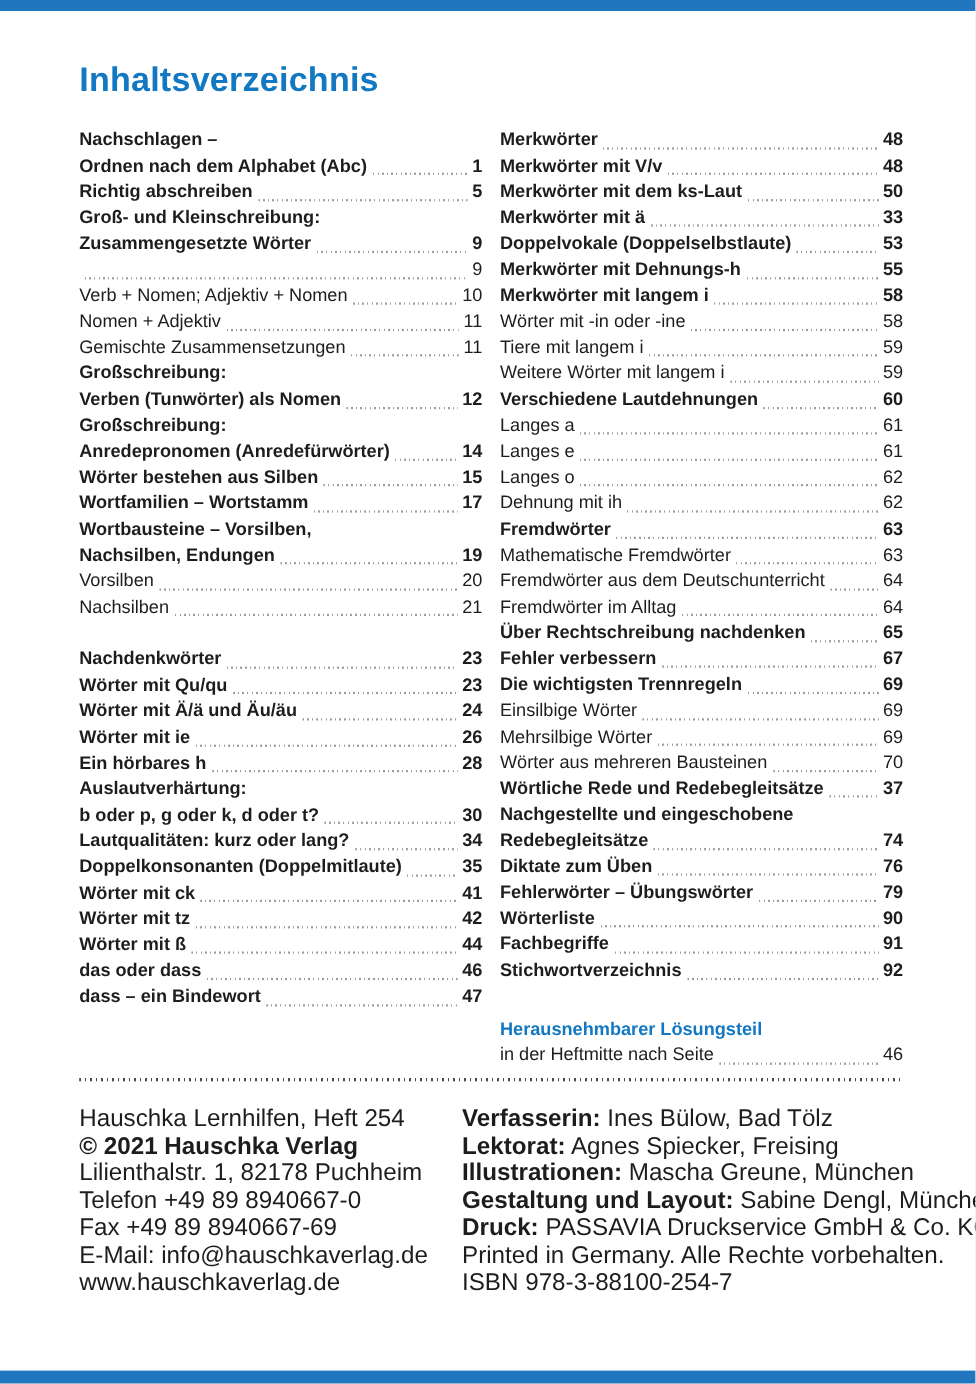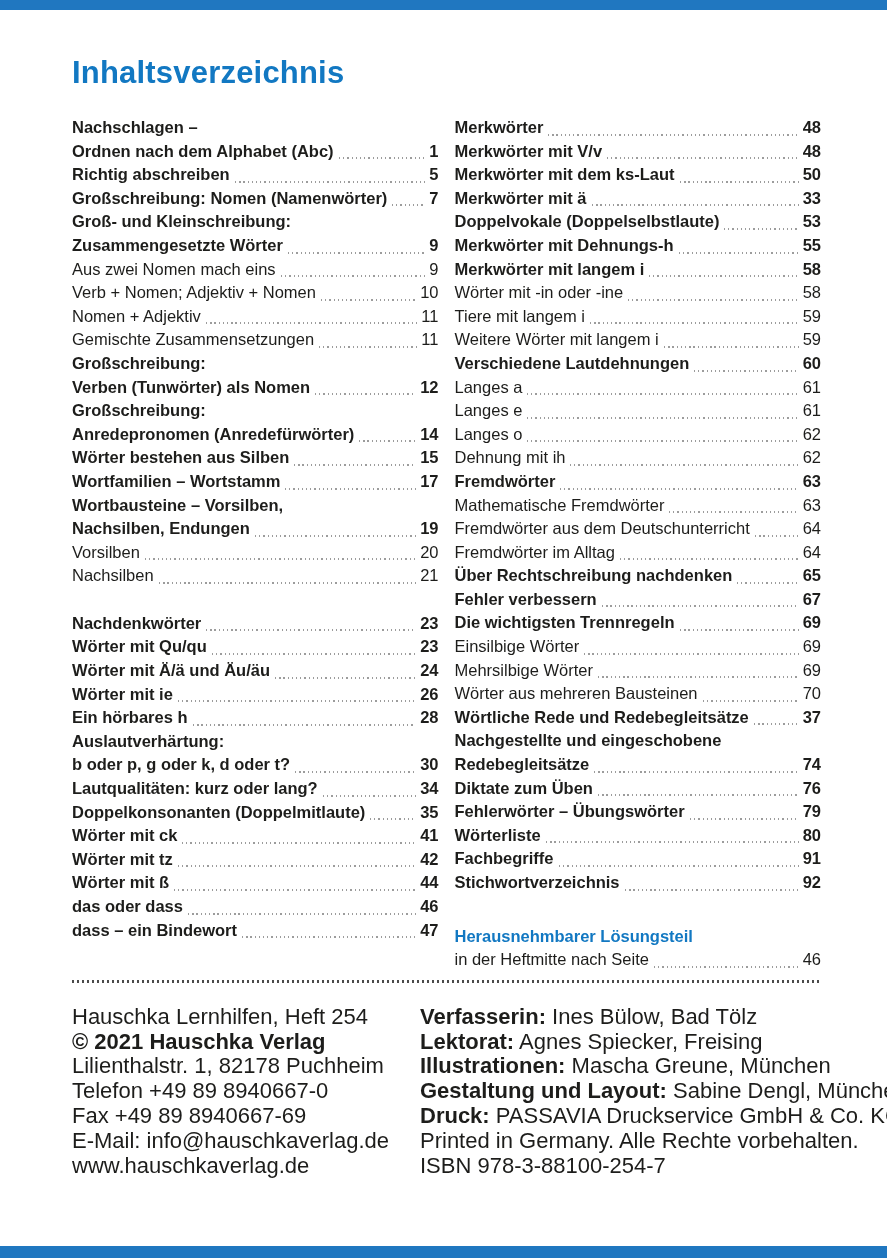--- a/index.html
+++ b/index.html
@@ -85,34 +85,28 @@
           <span class="toc-label b">Ordnen nach dem Alphabet (Abc)</span>
           <span class="leader"></span>
           <span class="toc-page b">1</span>
         </div>
         <div class="toc-row">
           <span class="toc-label b">Richtig abschreiben</span>
           <span class="leader"></span>
           <span class="toc-page b">5</span>
         </div>
         <div class="toc-row">
-          <span class="toc-label b">Großschreibung: Nomen (Namenwörter)</span>
-          <span class="leader"></span>
-          <span class="toc-page b">7</span>
-        </div>
-        <div class="toc-row">
           <span class="toc-label b">Groß- und Kleinschreibung:</span>
         </div>
         <div class="toc-row">
           <span class="toc-label b">Zusammengesetzte Wörter</span>
           <span class="leader"></span>
           <span class="toc-page b">9</span>
         </div>
         <div class="toc-row">
-          <span class="toc-label">Aus zwei Nomen mach eins</span>
           <span class="leader"></span>
           <span class="toc-page">9</span>
         </div>
         <div class="toc-row">
           <span class="toc-label">Verb + Nomen; Adjektiv + Nomen</span>
           <span class="leader"></span>
           <span class="toc-page">10</span>
         </div>
         <div class="toc-row">
           <span class="toc-label">Nomen + Adjektiv</span>
@@ -383,21 +377,21 @@
           <span class="toc-page b">76</span>
         </div>
         <div class="toc-row">
           <span class="toc-label b">Fehlerwörter – Übungswörter</span>
           <span class="leader"></span>
           <span class="toc-page b">79</span>
         </div>
         <div class="toc-row">
           <span class="toc-label b">Wörterliste</span>
           <span class="leader"></span>
-          <span class="toc-page b">80</span>
+          <span class="toc-page b">90</span>
         </div>
         <div class="toc-row">
           <span class="toc-label b">Fachbegriffe</span>
           <span class="leader"></span>
           <span class="toc-page b">91</span>
         </div>
         <div class="toc-row">
           <span class="toc-label b">Stichwortverzeichnis</span>
           <span class="leader"></span>
           <span class="toc-page b">92</span>

